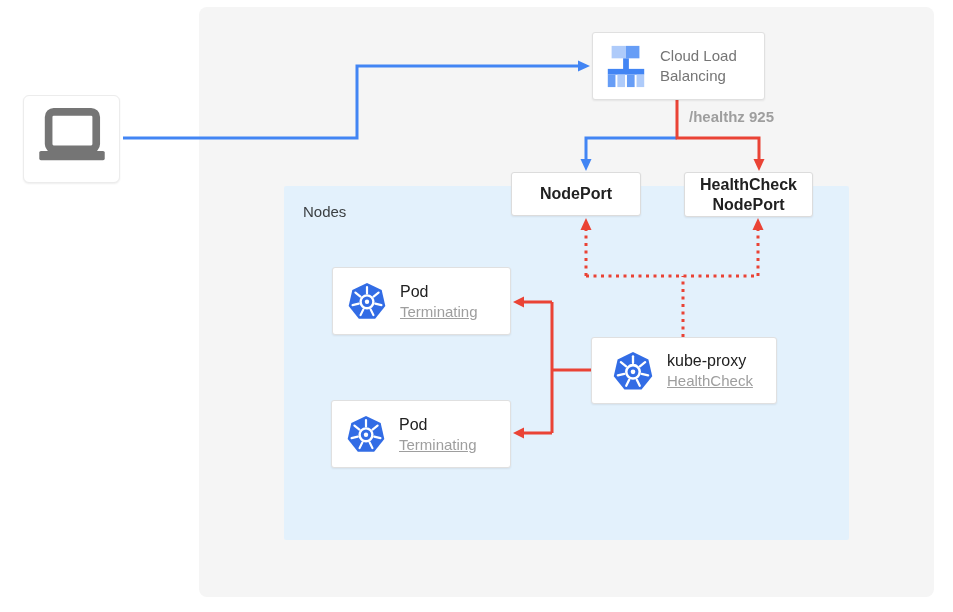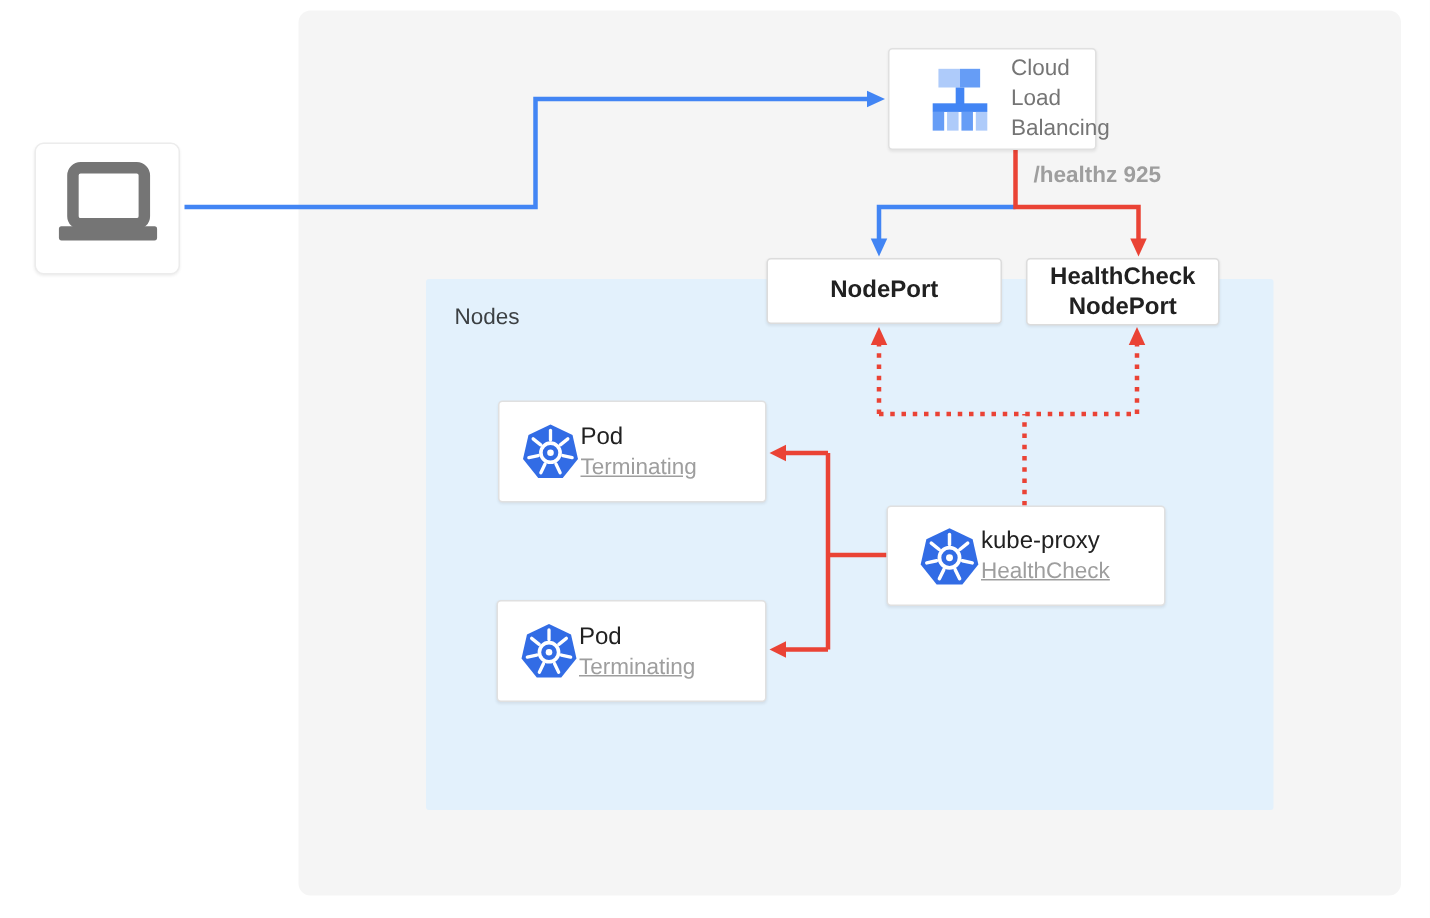--- a/index.html
+++ b/index.html
@@ -20,31 +20,31 @@
   }
   .white-box {
     position:absolute; box-sizing:border-box; background:var(--box-bg);
     border:1px solid var(--box-border); border-radius:3px;
     box-shadow:0 1px 2px rgba(0,0,0,0.07);
   }
   .client-box {
     left:23px; top:95px; width:97px; height:88px; border-radius:6px;
     border-color:#ececec; display:flex; align-items:center; justify-content:center;
   }
-  .clb-box { left:592px; top:32px; width:139px; height:68px;
-    display:flex; align-items:center; gap:11px; padding-left:24px; }
+  .clb-box { left:592px; top:32px; width:173px; height:68px;
+    display:flex; align-items:center; gap:11px; padding-left:10px; }
   .clb-label { font-size:15px; line-height:20px; color:var(--text-gray); }
   .port-box {
     display:flex; align-items:center; justify-content:center; text-align:center;
     font-size:16px; font-weight:bold; color:var(--text-dark); line-height:20px;
     border-color:#dcdcdc;
   }
-  .nodeport-box { left:511px; top:172px; width:157px; height:44px; }
+  .nodeport-box { left:511px; top:172px; width:130px; height:44px; }
   .hc-nodeport-box { left:684px; top:172px; width:129px; height:45px; padding:2px 8px; }
-  .entity-box { display:flex; align-items:center; padding-left:14px; }
+  .entity-box { display:flex; align-items:center; gap:13px; padding-left:14px; }
   .pod1-box { left:332px; top:267px; width:179px; height:68px; }
   .pod2-box { left:331px; top:400px; width:180px; height:68px; }
   .kproxy-box { left:591px; top:337px; width:186px; height:67px;padding-left:20px; }
   .entity-title { font-size:16px; color:var(--text-dark); line-height:21px; }
   .entity-sub { font-size:15px; color:var(--text-light); line-height:20px;text-decoration:underline; }
   .healthz-label {
     position:absolute; left:689px; top:108px; font-size:15px; font-weight:bold;
     color:var(--text-light);
   }
   #connectors {

